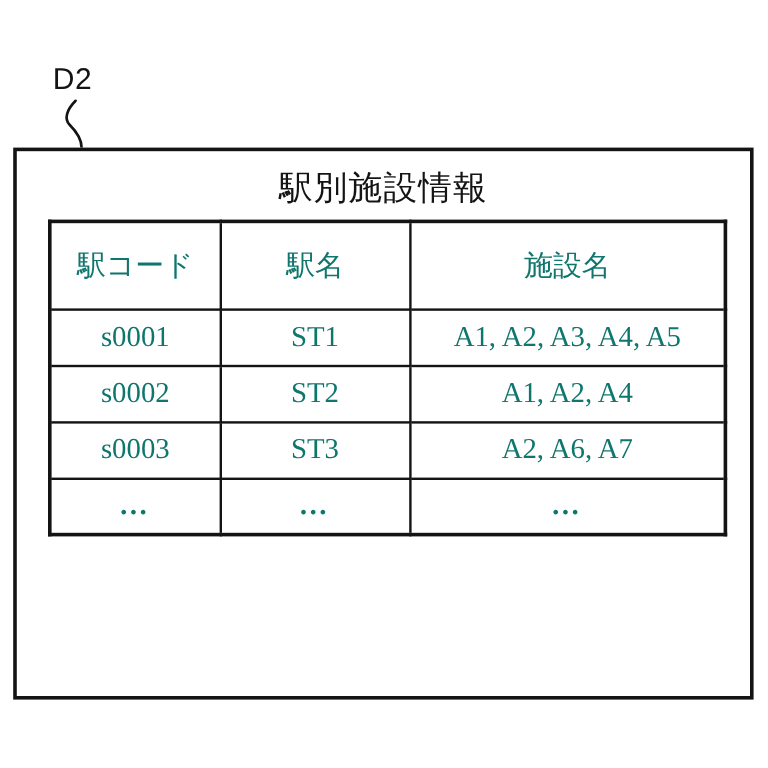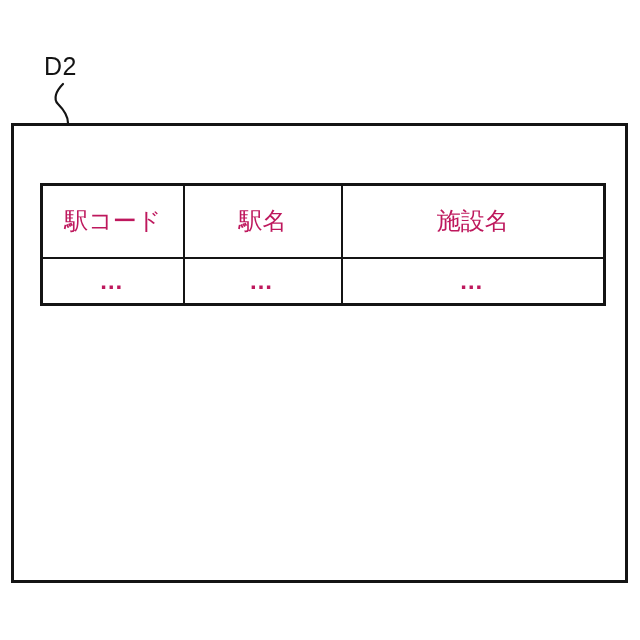--- a/index.html
+++ b/index.html
@@ -62,56 +62,73 @@
   .info-table col.c3 { width: 263px; }
   .info-table th,
   .info-table td {
     border: 2px solid #141414;
     text-align: center;
     vertical-align: middle;
     font-size: 24px;
     font-weight: 400;
     padding: 0;
     white-space: nowrap;
-    color: #be185d;
+    color: #0f766e;
+    font-family: Liberation Serif, serif;
   }
   .info-table thead tr { height: 73px; }
   .info-table tbody tr { height: 47px; }
   .info-table tr.ellipsis-row td {
     font-size: 24px;
     letter-spacing: 3px;
     font-weight: 700;
   }
 </style>
 </head>
 <body>
 
 <div class="ref-label">D2</div>
 
 <svg class="lead-line" width="26" height="48" viewBox="0 0 26 48">
   <path d="M 13 4 C 6 11 3 19 8 24 C 13 29 18 35 18 43" fill="none" stroke="#141414" stroke-width="2.2" stroke-linecap="round"></path>
 </svg>
 
 <div class="outer-box">
 
+  <div class="fig-title">駅別施設情報</div>
 
   <table class="info-table">
     <colgroup>
       <col class="c1">
         <col class="c2">
         <col class="c3">
     </colgroup>
     <thead>
       <tr>
         <th>駅コード</th>
         <th>駅名</th>
         <th>施設名</th>
       </tr>
     </thead>
     <tbody>
+      <tr>
+        <td>s0001</td>
+        <td>ST1</td>
+        <td>A1, A2, A3, A4, A5</td>
+      </tr>
+      <tr>
+        <td>s0002</td>
+        <td>ST2</td>
+        <td>A1, A2, A4</td>
+      </tr>
+      <tr>
+        <td>s0003</td>
+        <td>ST3</td>
+        <td>A2, A6, A7</td>
+      </tr>
       <tr class="ellipsis-row">
         <td>…</td>
         <td>…</td>
         <td>…</td>
       </tr>
     </tbody>
   </table>
 
 </div>
 

